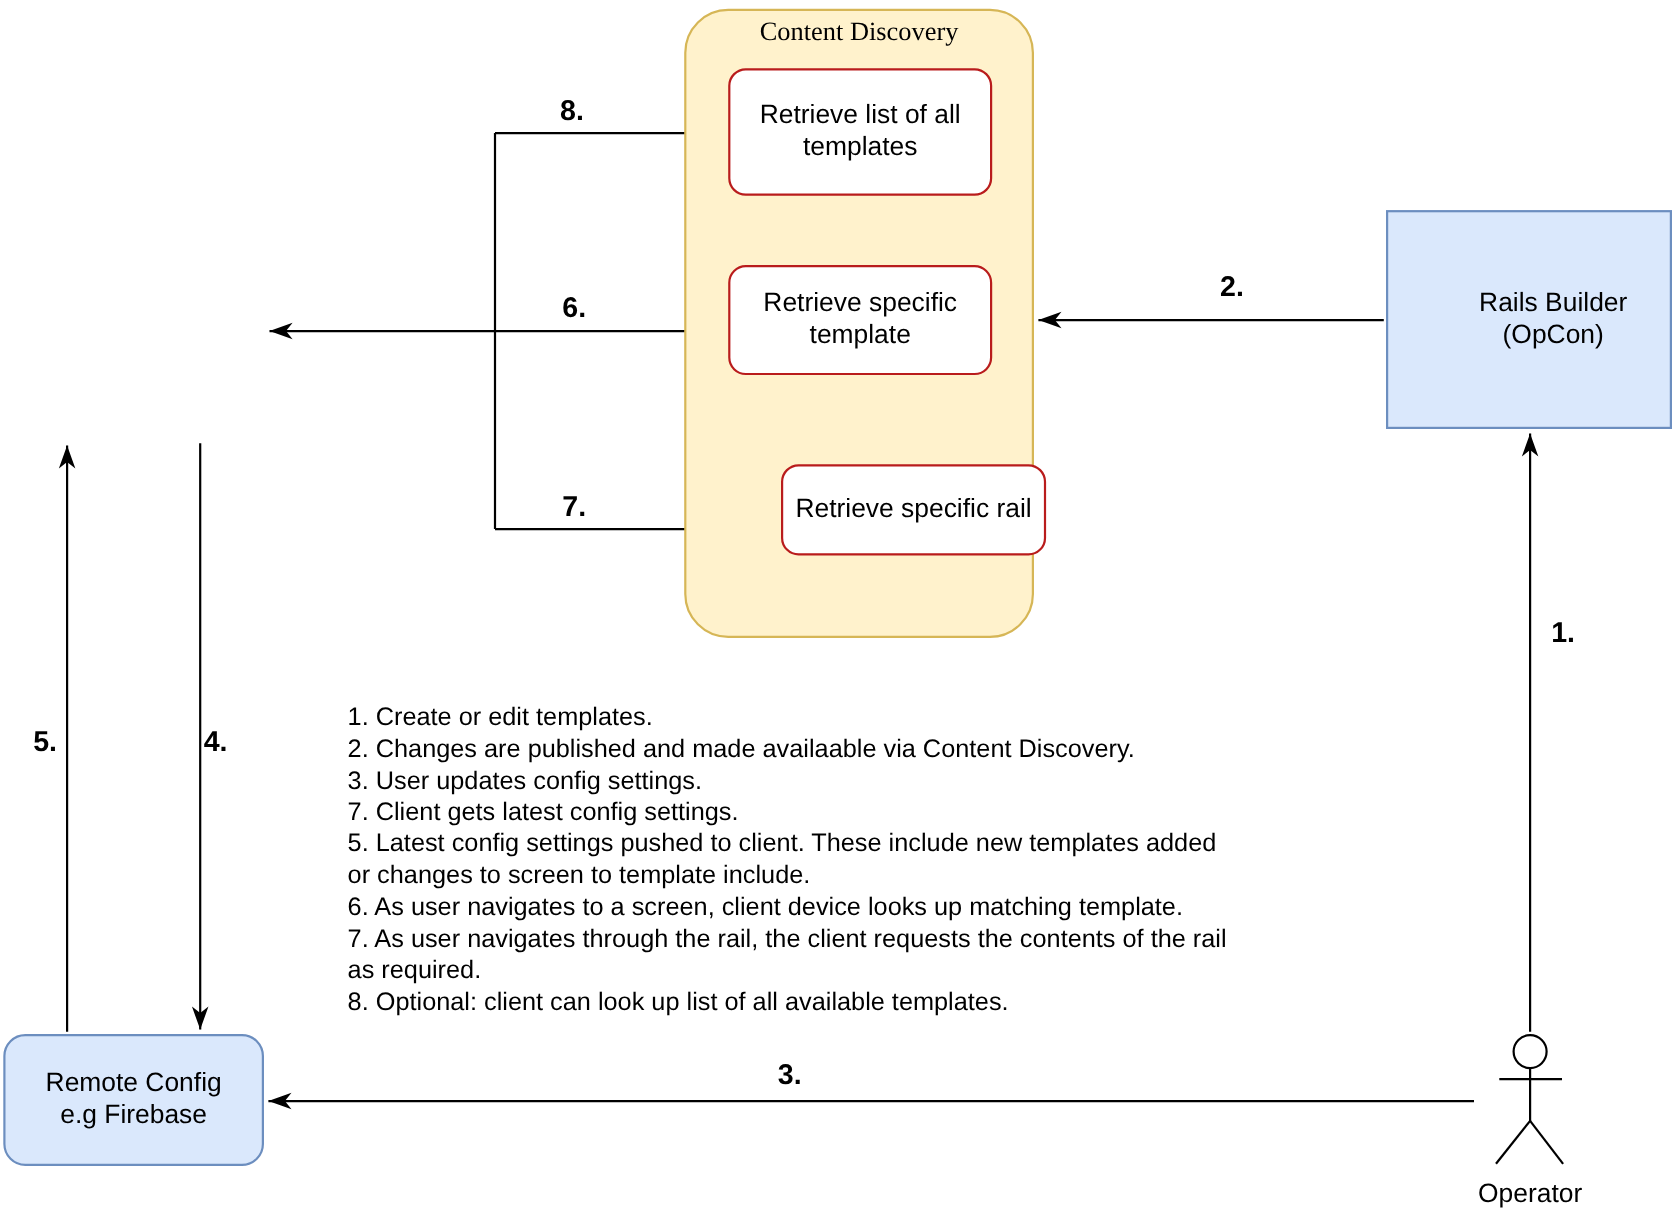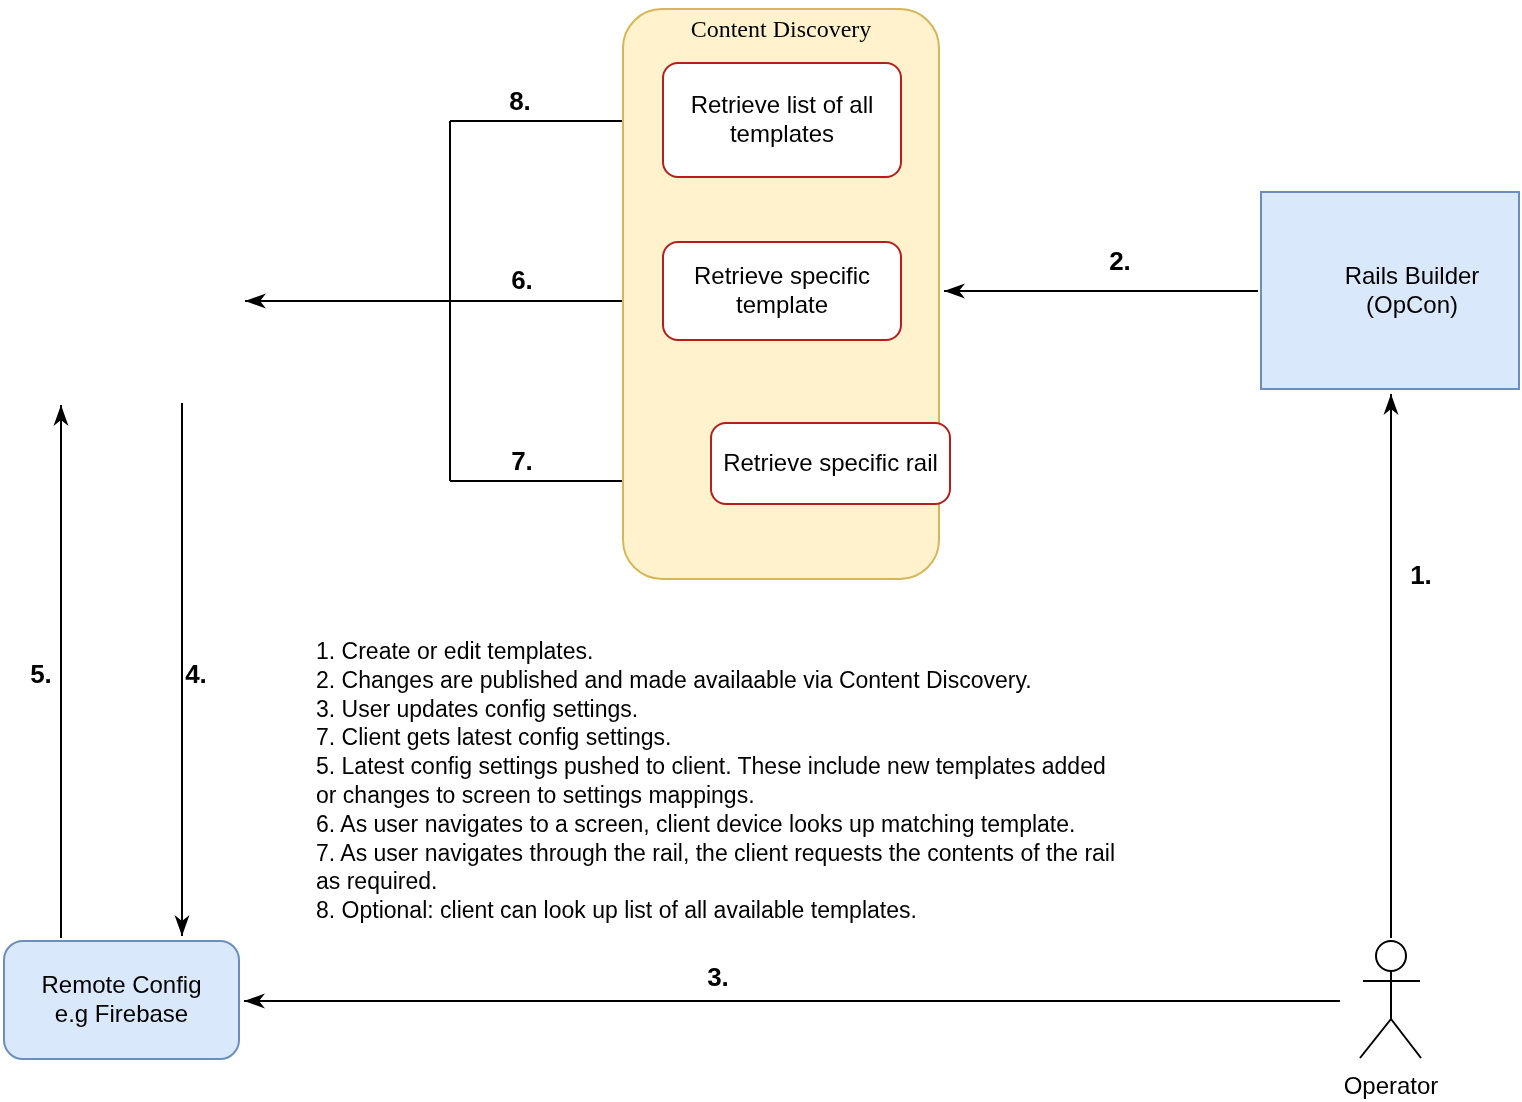--- a/index.html
+++ b/index.html
@@ -139,20 +139,20 @@
   <div class="arrow-label" style="left:520px; top:101px;">8.</div>
 
   <div class="operator-label" style="left:1391px; top:1086px;">Operator</div>
 
   <div class="steps">
     <div>1. Create or edit templates.</div>
     <div>2. Changes are published and made availaable via Content Discovery.</div>
     <div>3. User updates config settings.</div>
     <div>7. Client gets latest config settings.</div>
     <div>5. Latest config settings pushed to client. These include new templates added</div>
-    <div>or changes to screen to settings mappings.</div>
+    <div>or changes to screen to template include.</div>
     <div>6. As user navigates to a screen, client device looks up matching template.</div>
     <div>7. As user navigates through the rail, the client requests the contents of the rail</div>
     <div>as required.</div>
     <div>8. Optional: client can look up list of all available templates.</div>
   </div>
 
 </div>
 
 </body></html>

